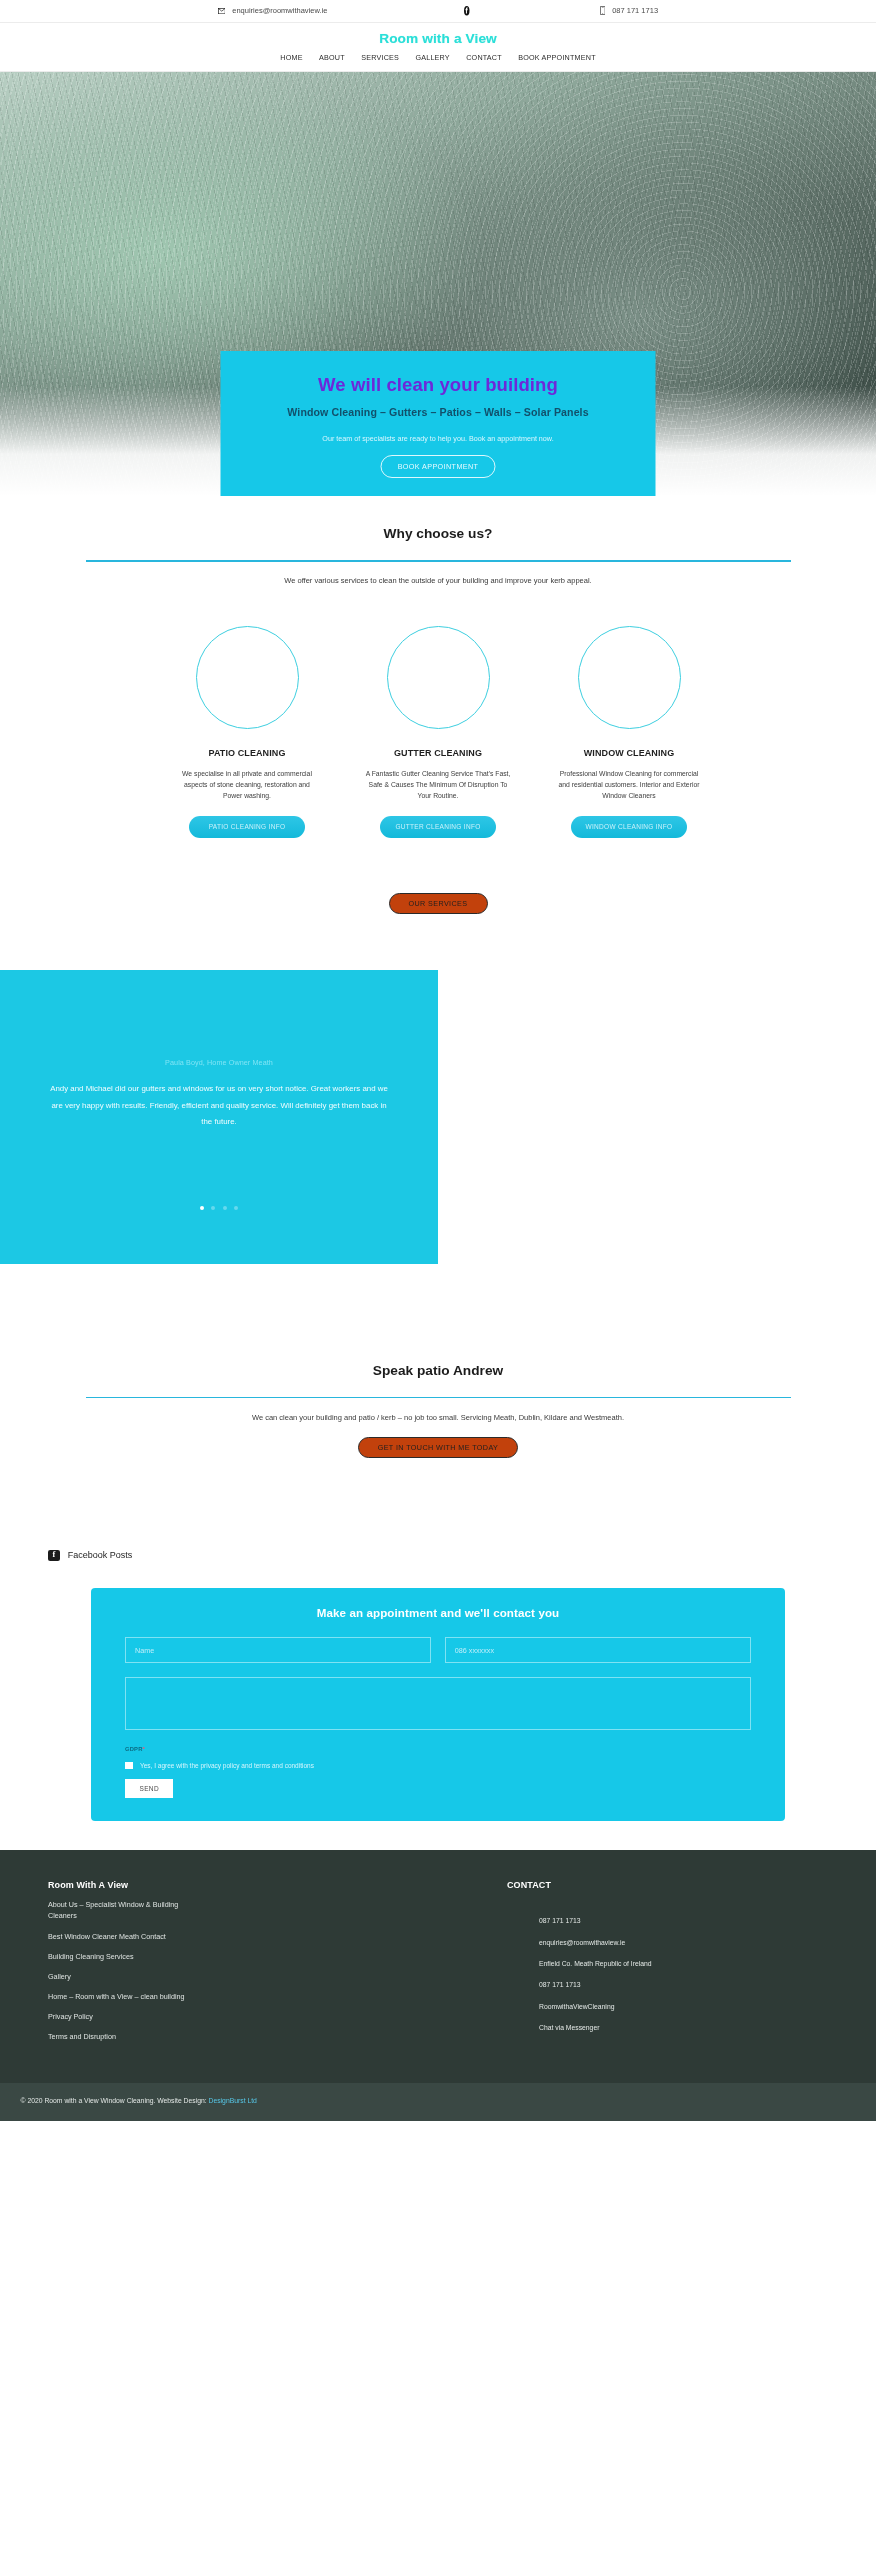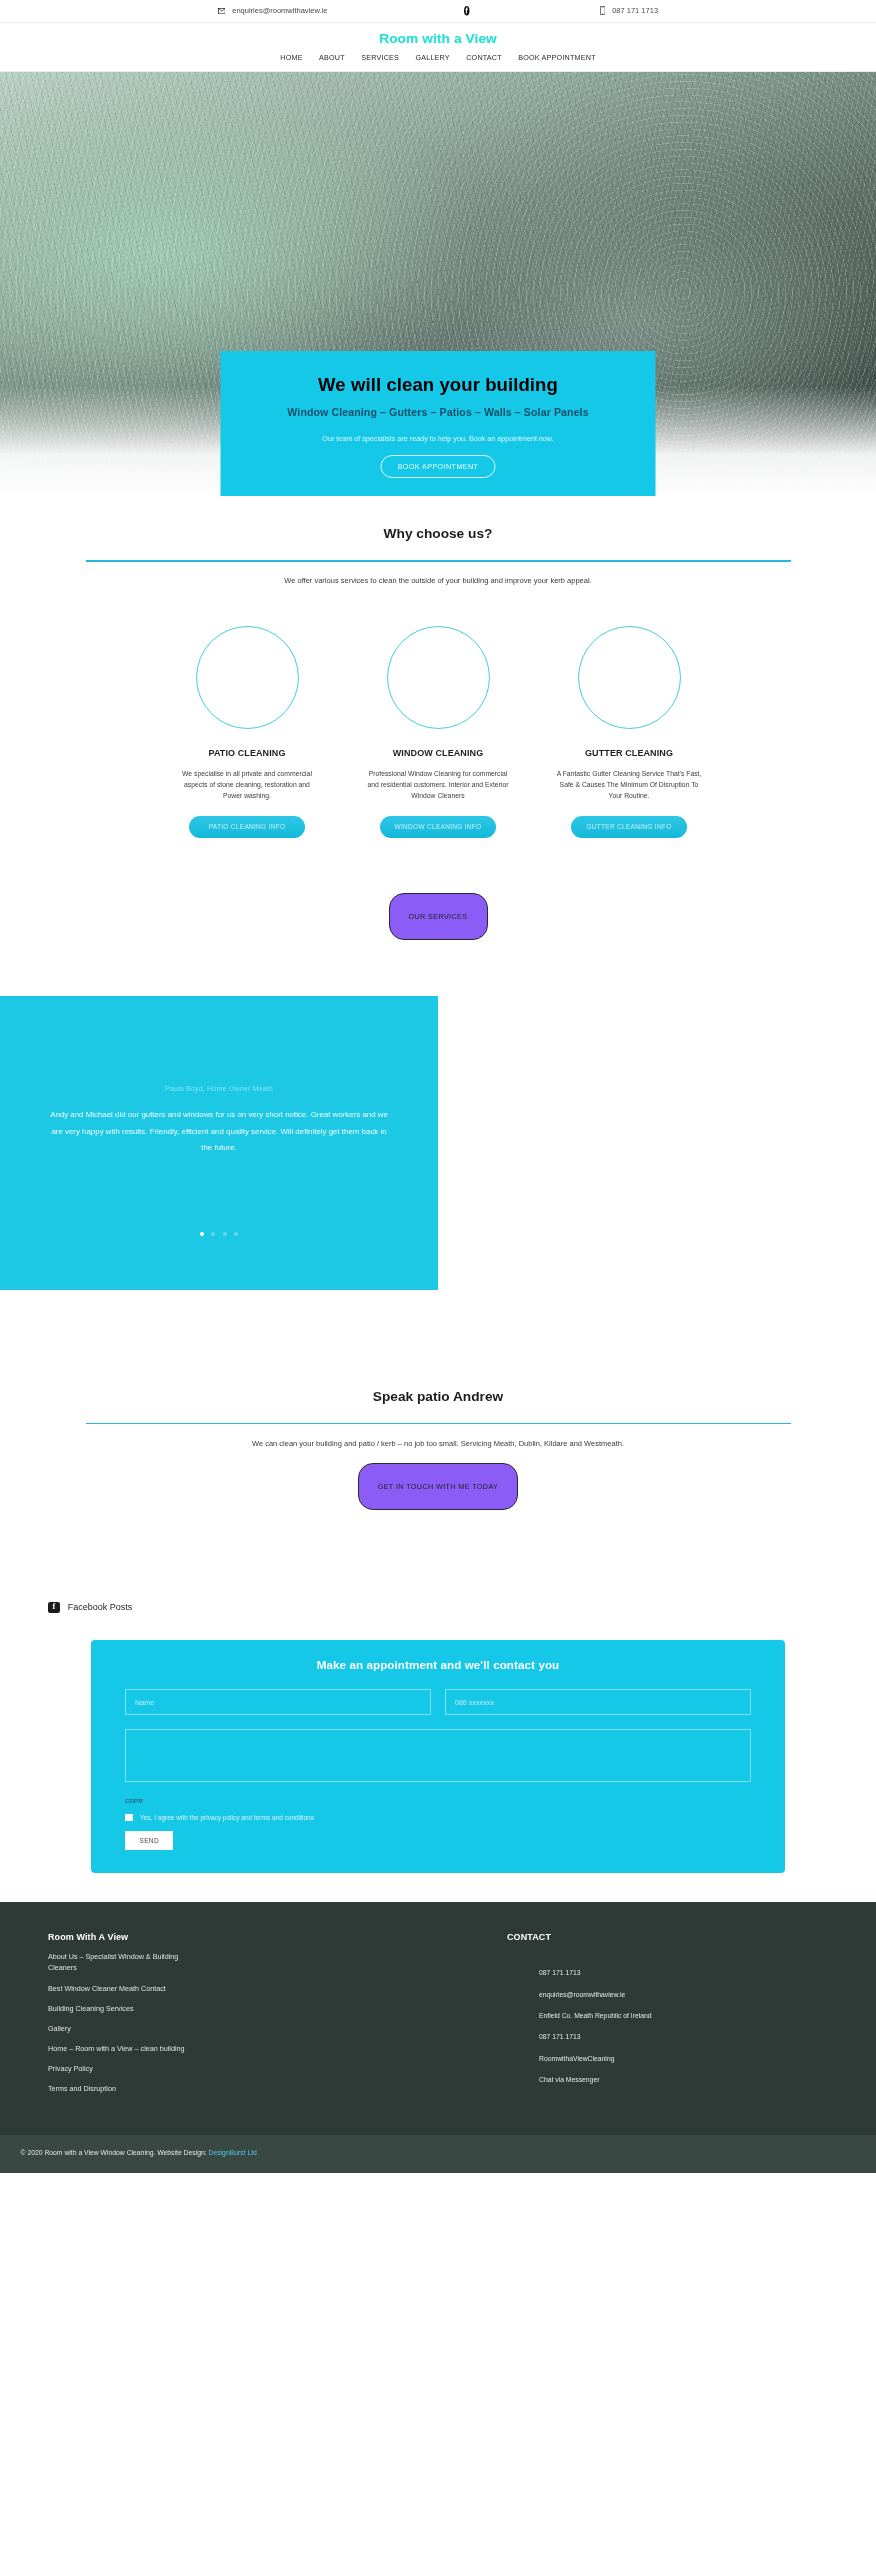--- a/index.html
+++ b/index.html
@@ -87,21 +87,21 @@
     width: 435px;
     background: #1ec8e6;
     background: #16c8e8;
     padding: 23px 20.5px 20.5px;
     text-align: center;
     z-index: 3;
   }
   .hero-h1 {
     font-size: 18.5px;
     font-weight: 700;
-    color: #000000;
+    color: #6d28d9;
     letter-spacing: 0.1px;
   }
   .hero-h2 {
     margin-top: 9.6px;
     font-size: 10.6px;
     font-weight: 700;
     color: #12506b;
     letter-spacing: 0.1px;
   }
   .hero-sub {
@@ -187,22 +187,22 @@
     width: 116px;
     line-height: 1.5;
   }
 
   
   .services-wrap { text-align: center; margin-top: 55px; }
   .ghost-btn {
     display: inline-block;
     border: 0.7px solid #2a2a2a;
     border-radius: 15px;
-    background: #8b5cf6;
-    padding: 18px 19px;
+    background: #c2410c;
+    padding: 5px 19px;
     font-size: 7.2px;
     letter-spacing: 0.4px;
     color: #1f1f1f;
     cursor: pointer;
     font-family: inherit;
   }
 
   
   .testi-band {
     margin-top: 56px;
@@ -442,29 +442,29 @@
 
   <div class="cards">
     <div class="card">
       <div class="card-circle"></div>
       <div class="card-title">PATIO CLEANING</div>
       <div class="card-text">We specialise in all private and commercial aspects of stone cleaning, restoration and Power washing.</div>
       <button class="card-btn">PATIO CLEANING INFO</button>
     </div>
     <div class="card">
       <div class="card-circle"></div>
+      <div class="card-title">GUTTER CLEANING</div>
+      <div class="card-text">A Fantastic Gutter Cleaning Service That's Fast, Safe &amp; Causes The Minimum Of Disruption To Your Routine.</div>
+      <button class="card-btn">GUTTER CLEANING INFO</button>
+    </div>
+    <div class="card">
+      <div class="card-circle"></div>
       <div class="card-title">WINDOW CLEANING</div>
       <div class="card-text">Professional Window Cleaning for commercial and residential customers. Interior and Exterior Window Cleaners</div>
       <button class="card-btn">WINDOW CLEANING INFO</button>
-    </div>
-    <div class="card">
-      <div class="card-circle"></div>
-      <div class="card-title">GUTTER CLEANING</div>
-      <div class="card-text">A Fantastic Gutter Cleaning Service That's Fast, Safe &amp; Causes The Minimum Of Disruption To Your Routine.</div>
-      <button class="card-btn">GUTTER CLEANING INFO</button>
     </div>
   </div>
 
   <div class="services-wrap">
     <button class="ghost-btn">OUR SERVICES</button>
   </div>
 </div>
 
 <div class="testi-band">
   <div class="testi-panel">

